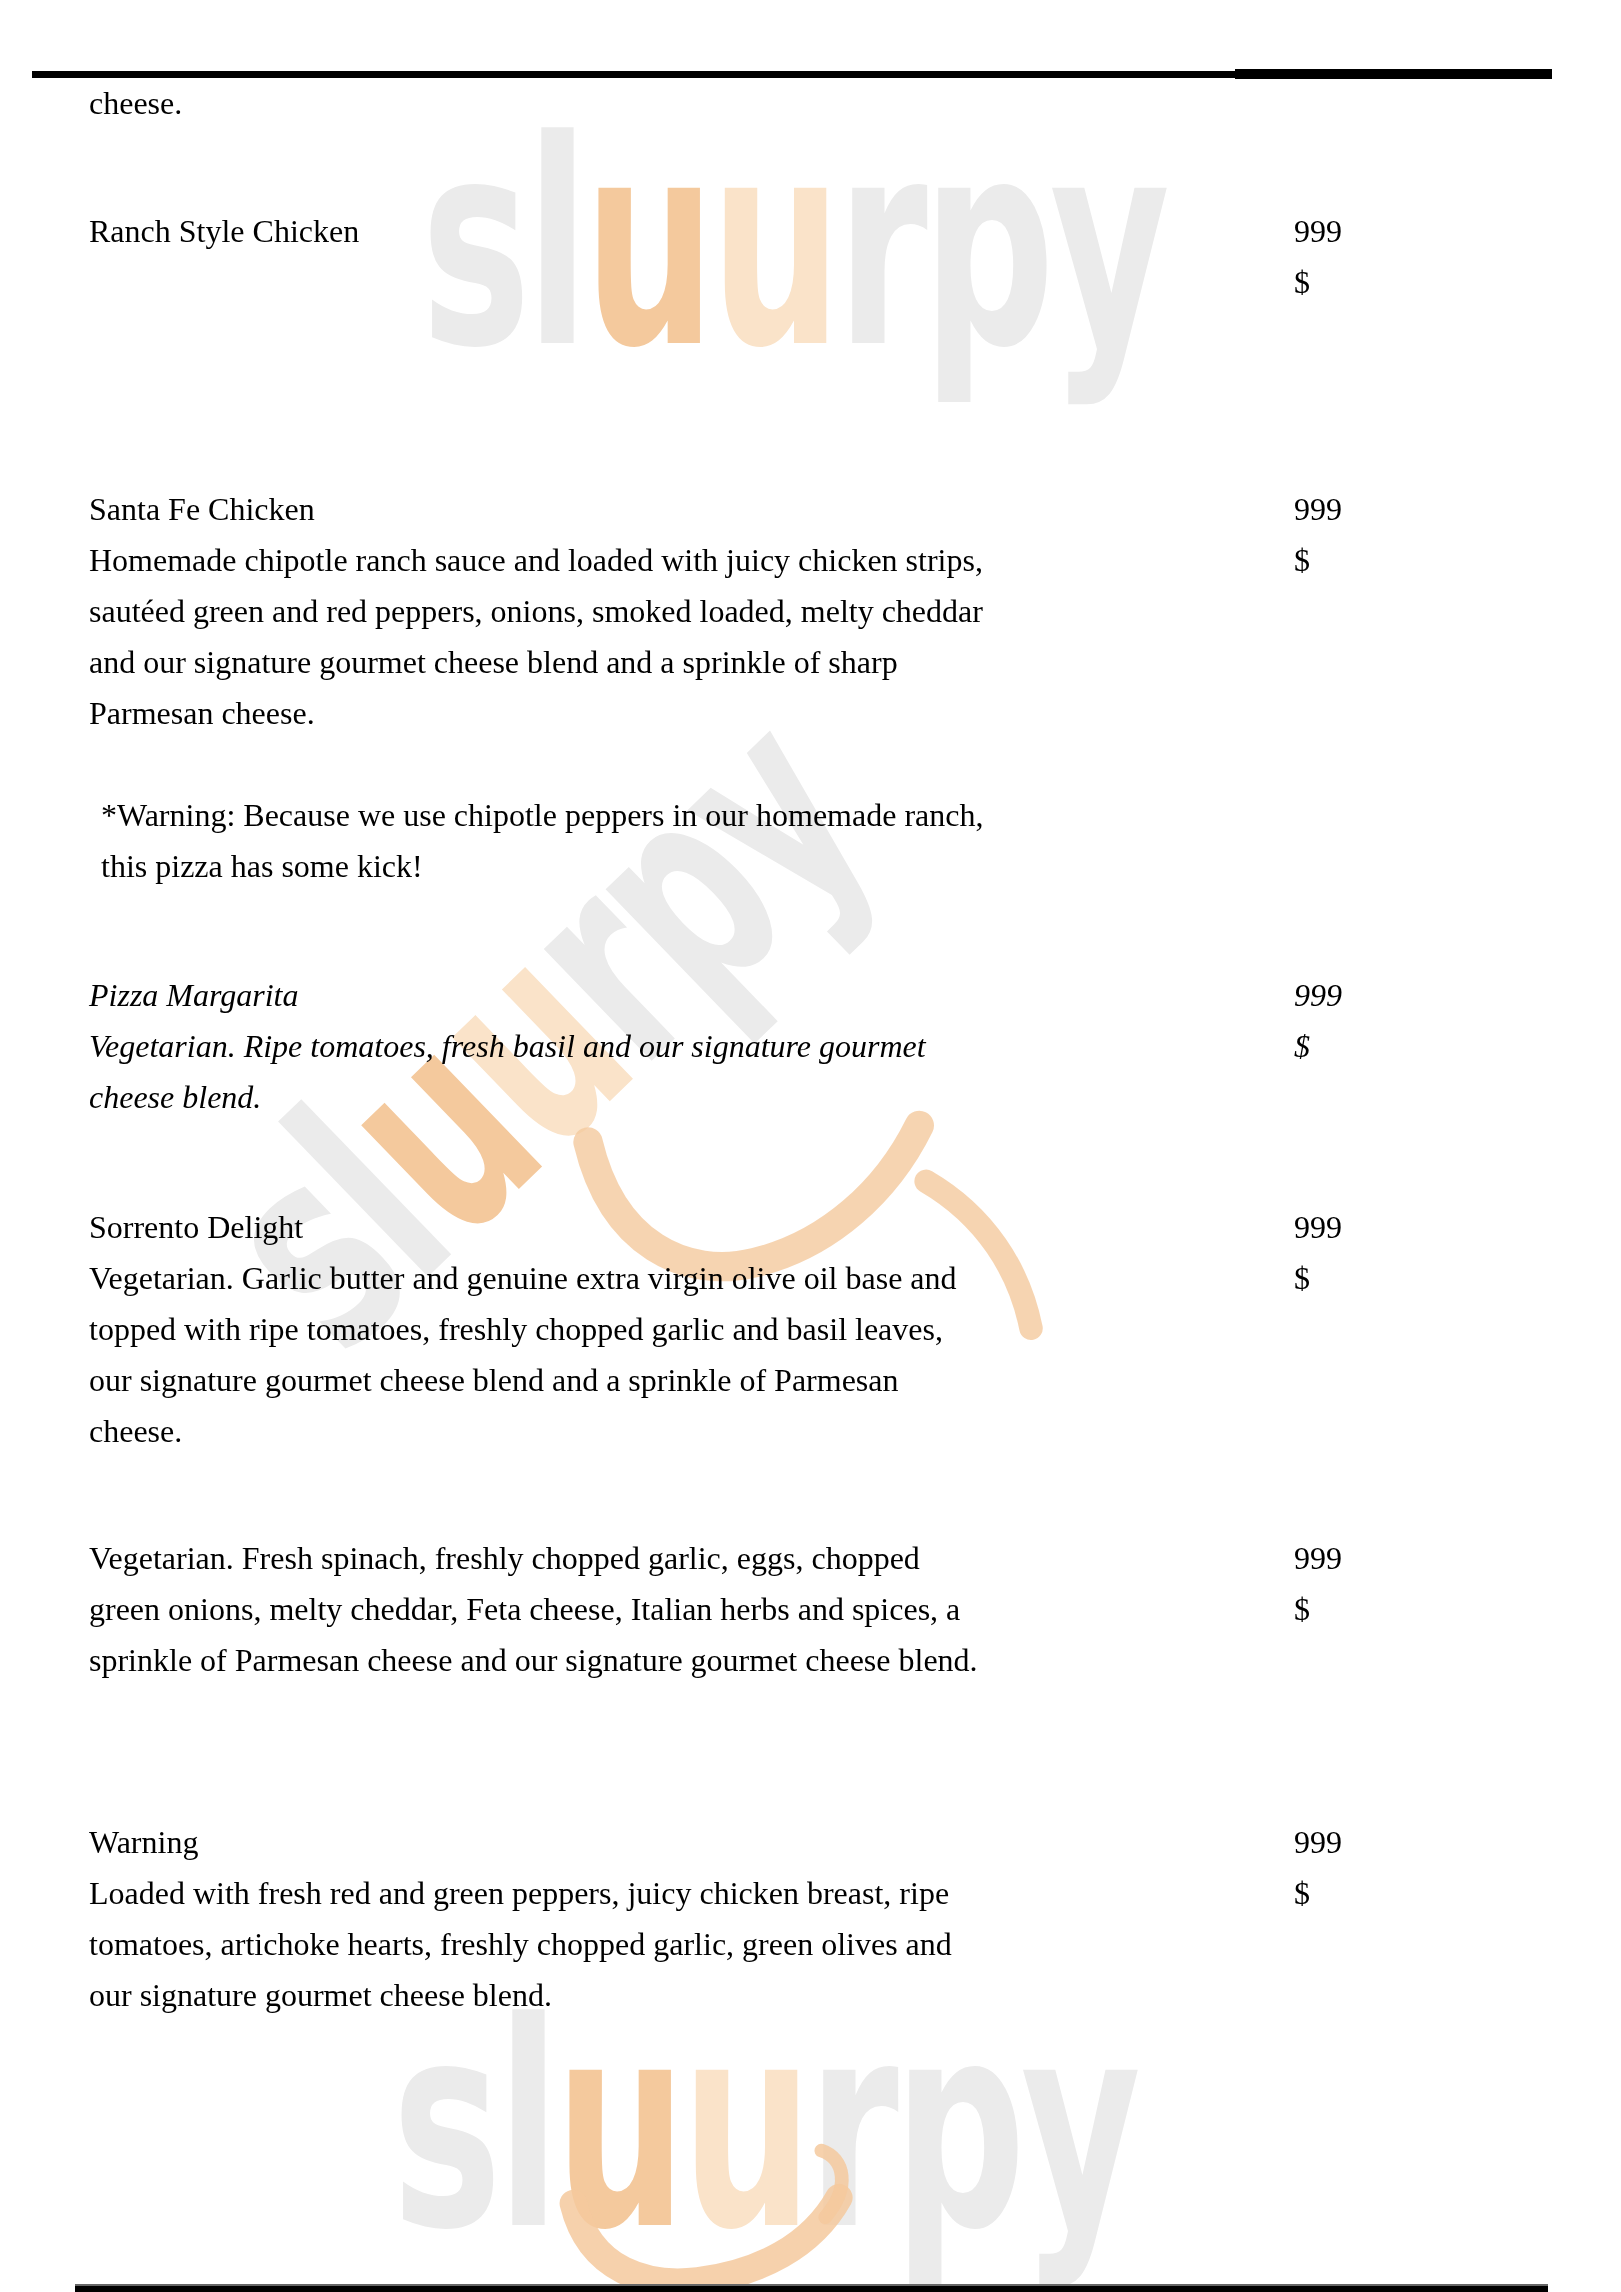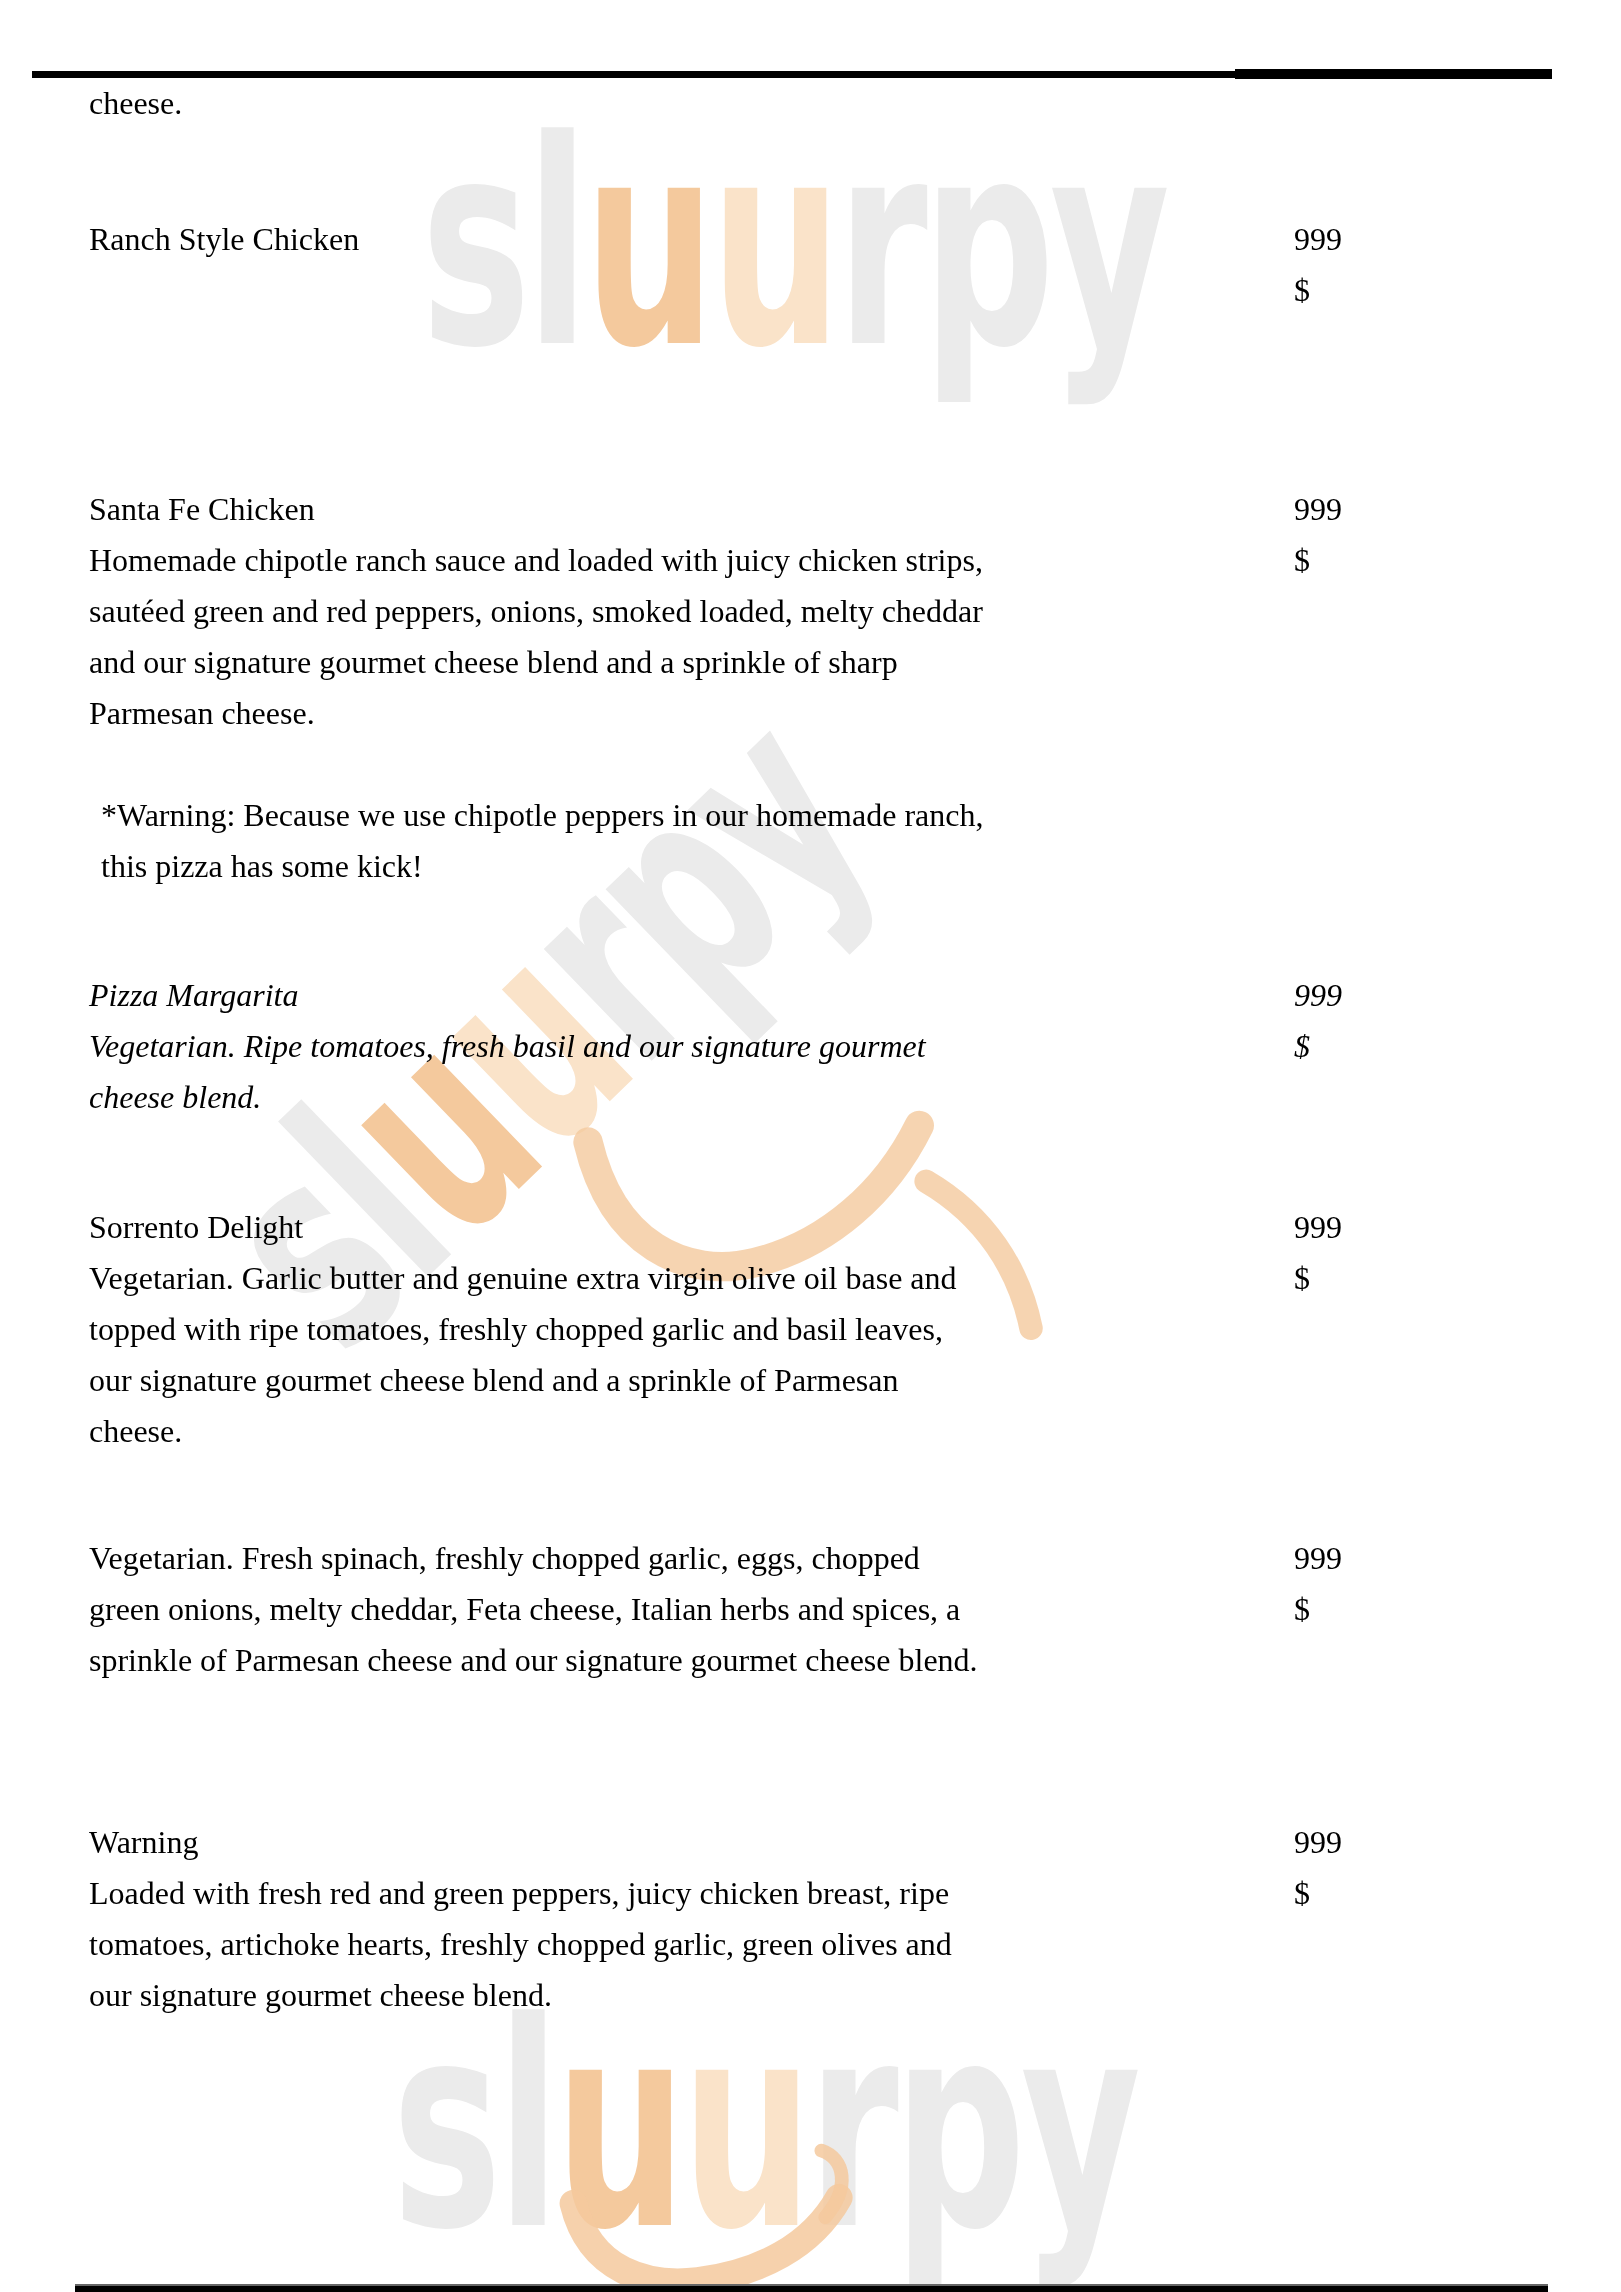--- a/index.html
+++ b/index.html
@@ -22,21 +22,21 @@
 
   
   .textline,.menu-item,.note-block{position:absolute;left:89px;width:1274px;
       font-family:"Liberation Serif","DejaVu Serif",serif;font-size:32px;line-height:51px;
       color:#000;z-index:3;}
   .item-name{display:block;}
   .item-price{position:absolute;left:1205px;top:0;}
   .item-desc{white-space:pre-line;}
   .note-block{white-space:pre-line;margin-left:12px;}
   #item-cheese-fragment{top:78px;}
-  #item-ranch{top:206px;margin-top:8px;}
+  #item-ranch{top:206px;}
   #item-santafe{top:484px;}
   #note-warning{top:790px;}
   #item-margarita{top:970px;font-style:italic;}
   #item-sorrento{top:1202px;}
   #item-spinach{top:1533px;}
   #item-tuscany{top:1817px;}
 </style>
 </head>
 <body>
 

